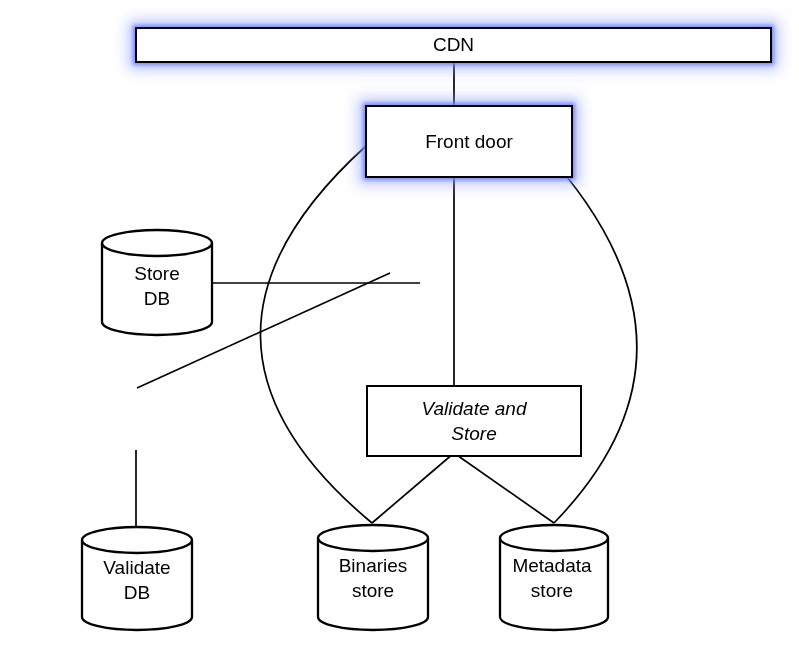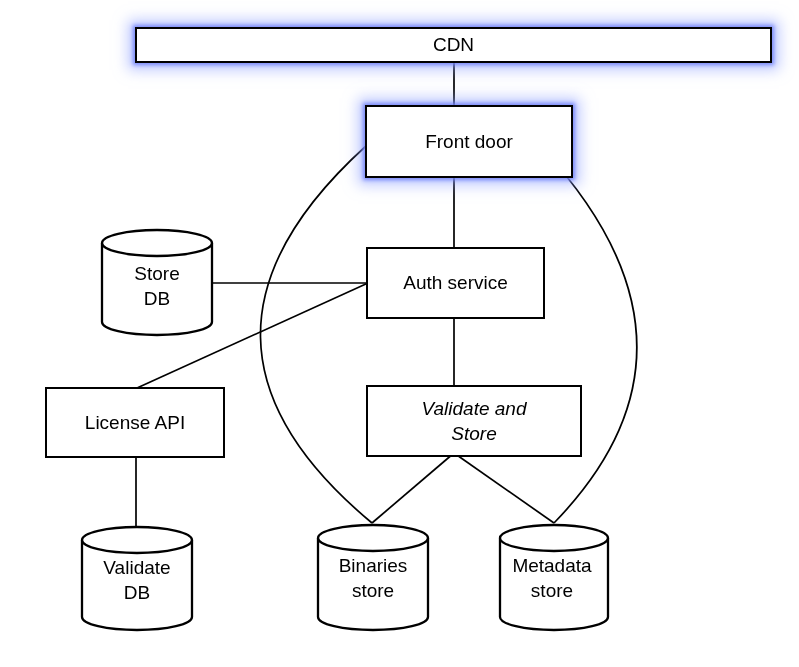--- a/index.html
+++ b/index.html
@@ -97,26 +97,24 @@
     <g>
       <path class="cyl" d="M500 538 V617 A54 13 0 0 0 608 617 V538"></path>
       <ellipse class="cyl" cx="554" cy="538" rx="54" ry="13"></ellipse>
     </g>
   </svg>
 
   <div class="node-box box-cdn glow">CDN</div>
 
   <div class="node-box box-front-door glow">Front door</div>
 
-  <div class="node-box box-auth">Auth service</div>
 
   <div class="node-box box-validate">Validate and
 Store</div>
 
-  <div class="node-box box-license">License API</div>
 
   <div class="cyl-label lbl-user-db">Store
 DB</div>
 
   <div class="cyl-label lbl-license-db">Validate
 DB</div>
 
   <div class="cyl-label lbl-binaries">Binaries
 store</div>
 

